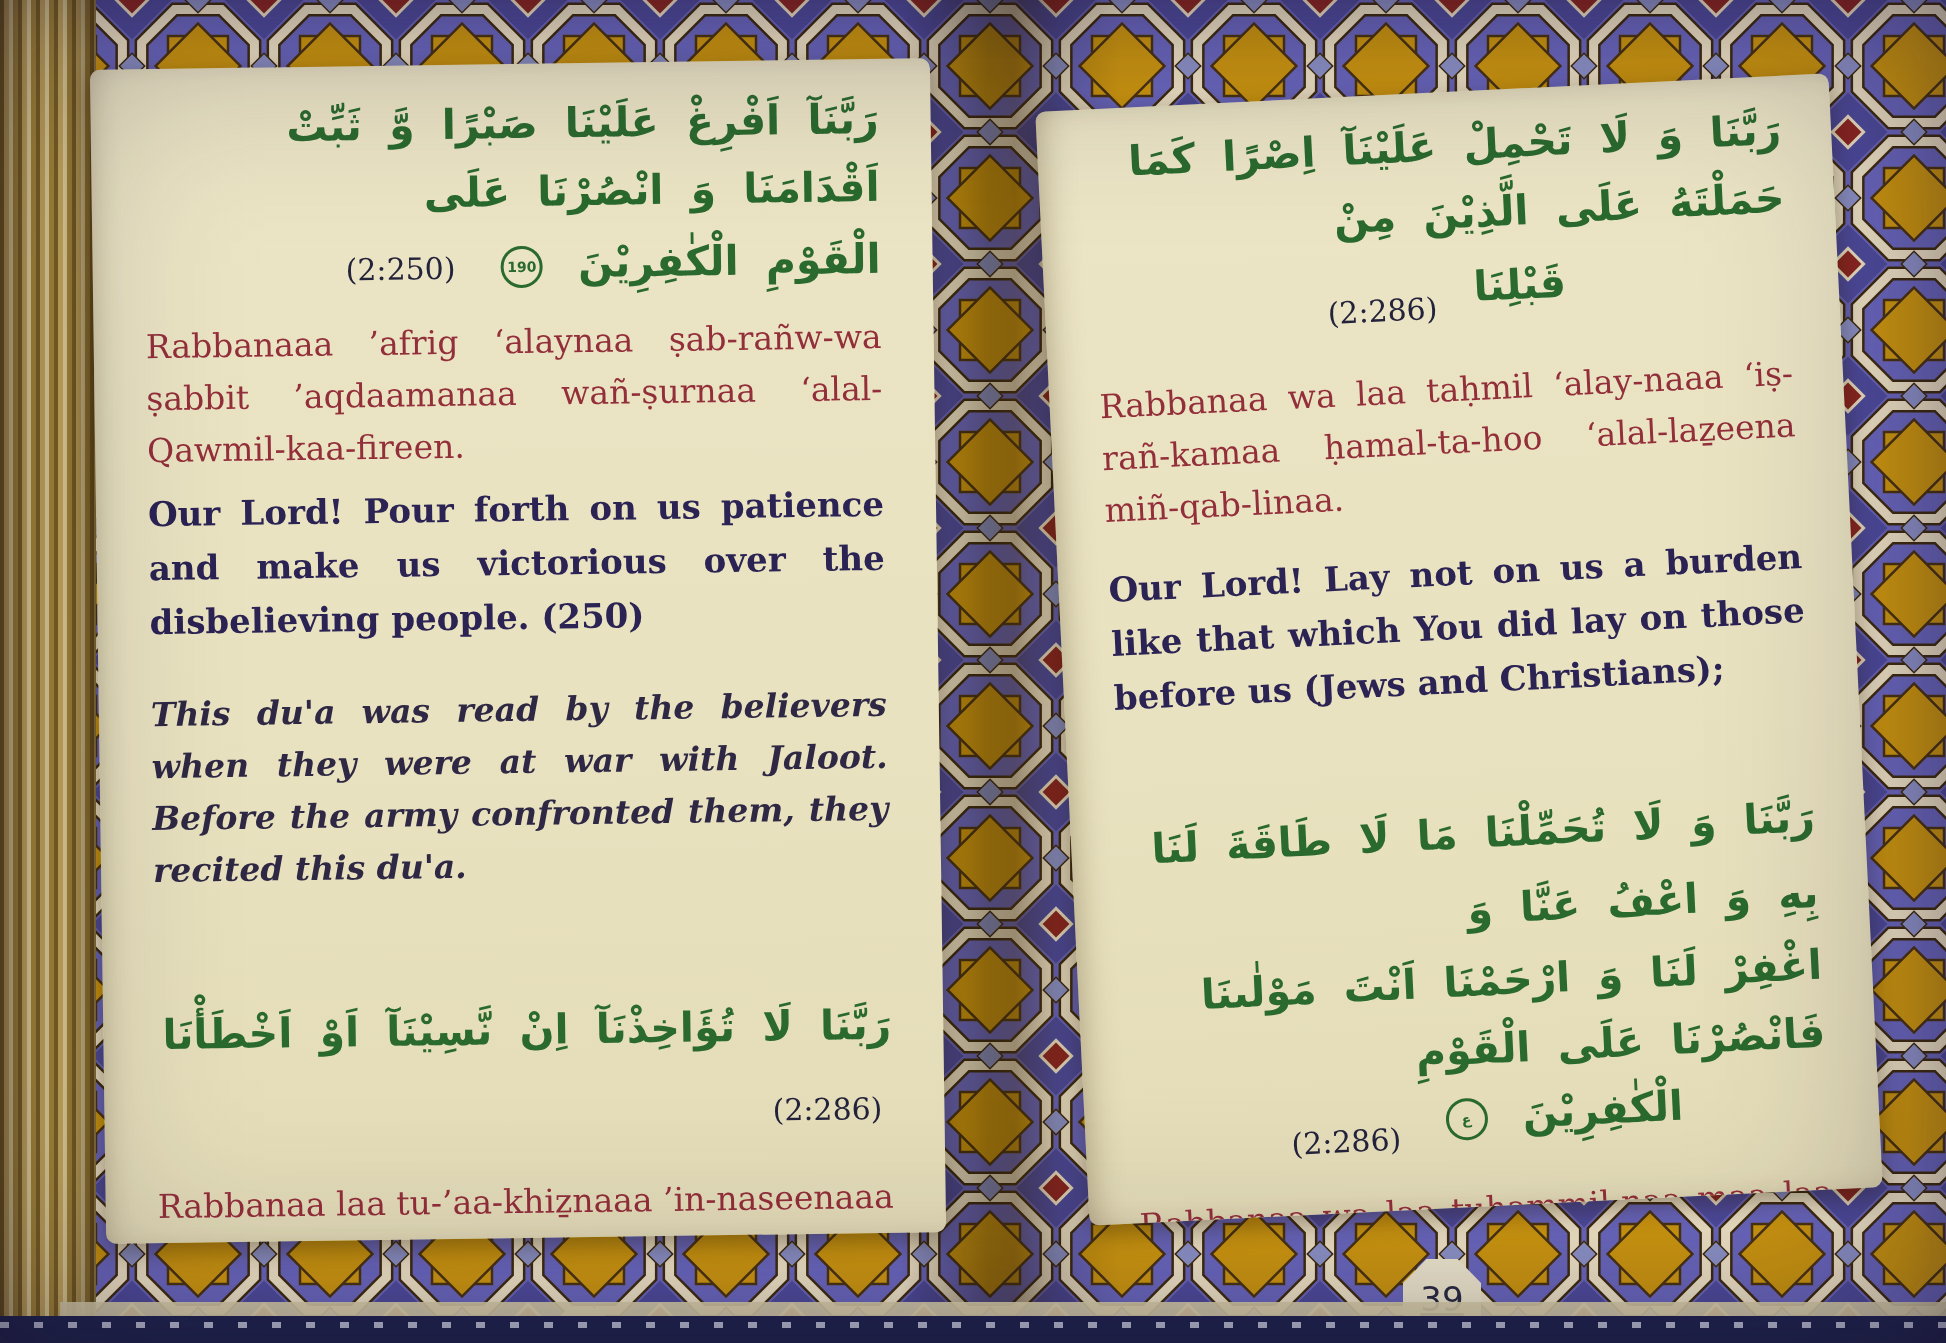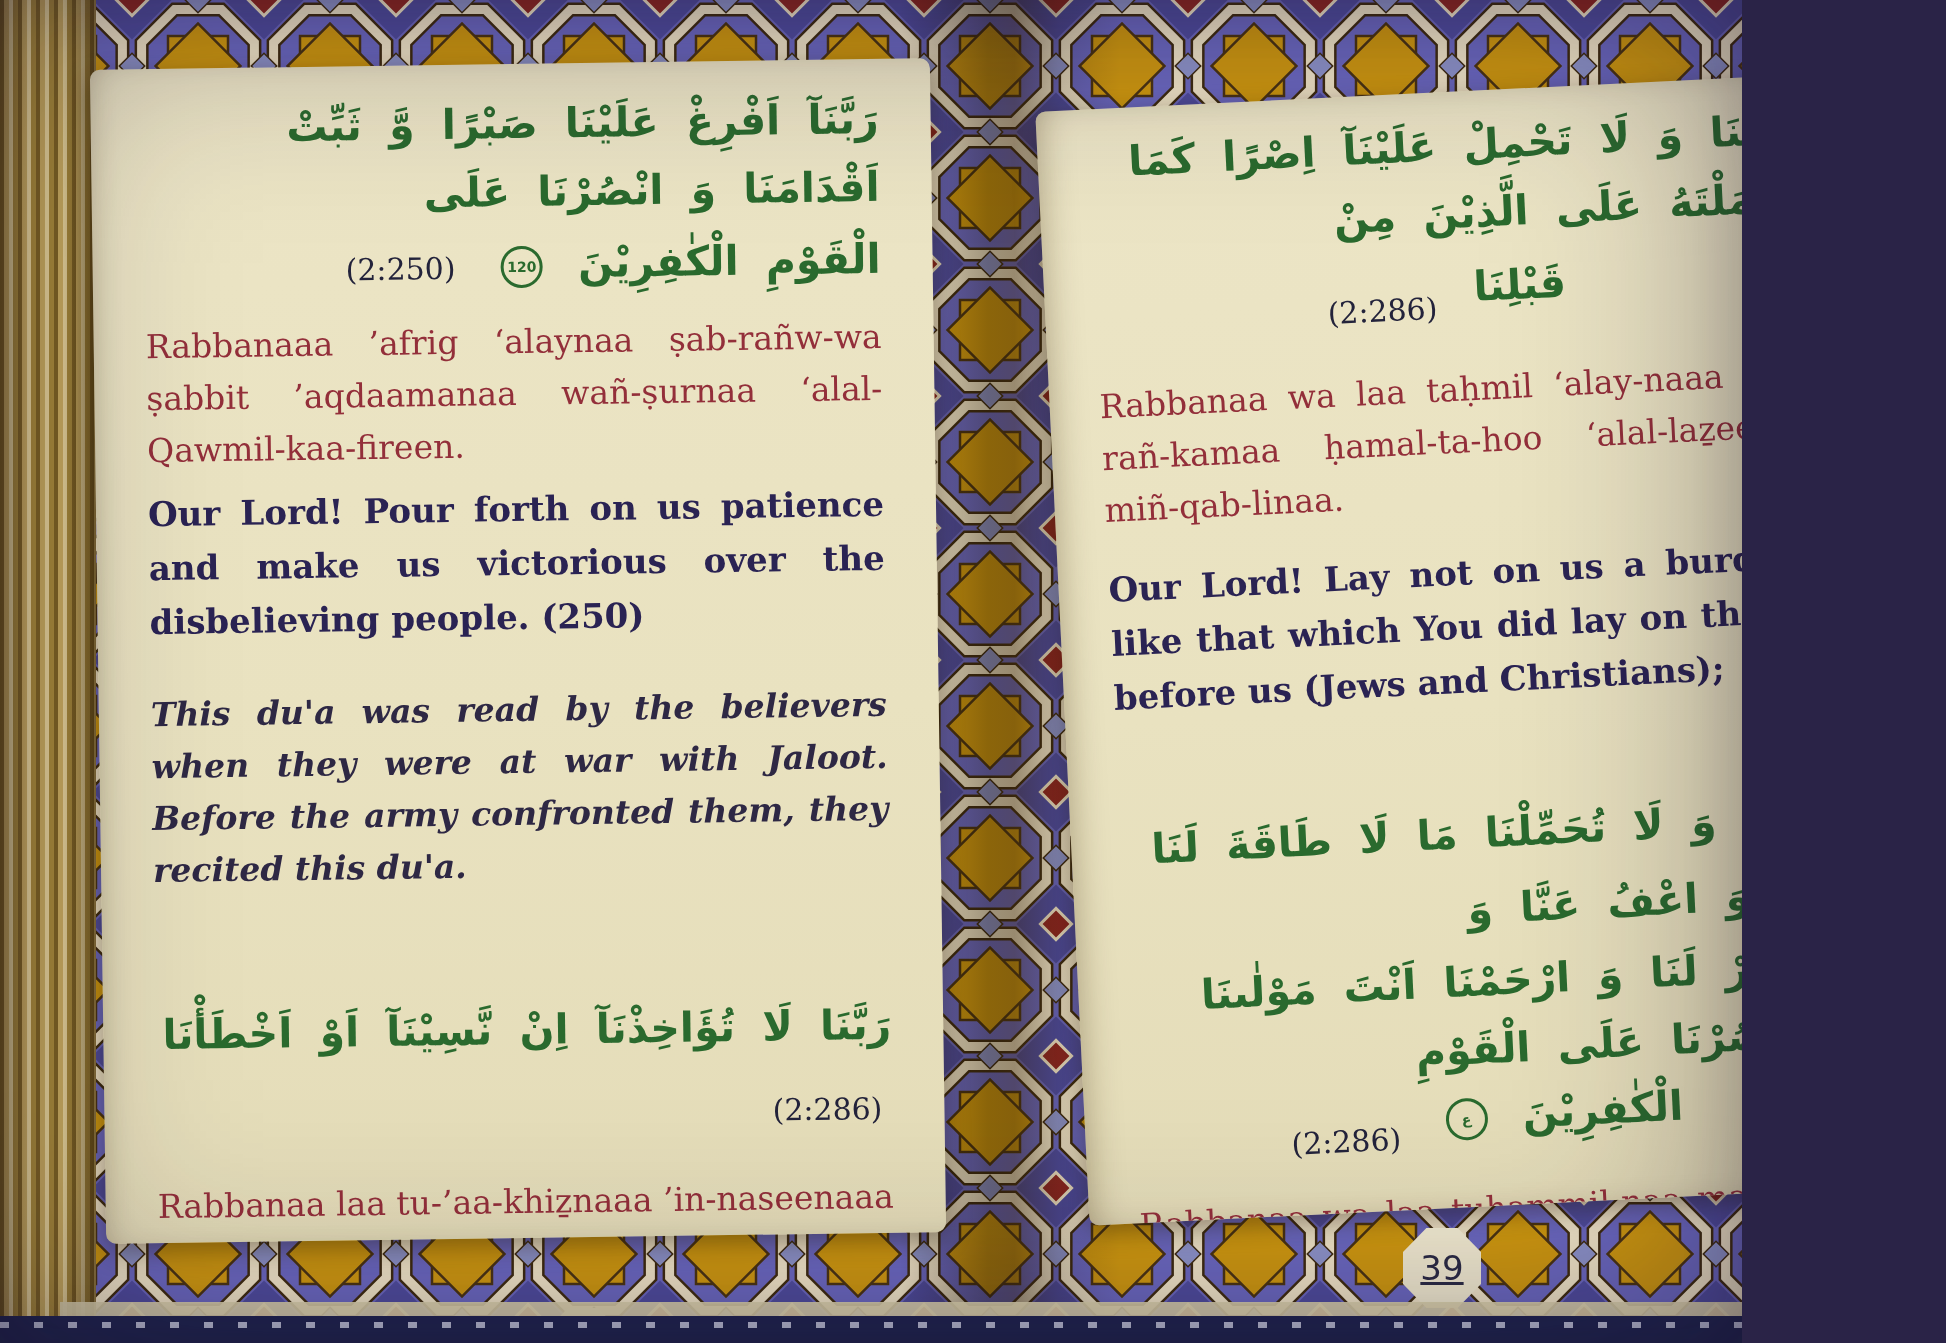--- a/index.html
+++ b/index.html
@@ -1,17 +1,17 @@
 <!DOCTYPE html>
 <html><head>
 <meta charset="utf-8">
 <style>
   html,body{margin:0;padding:0;background:#2a2347;}
   #stage{
-    position:relative;width:1742px;height:1343px;overflow:hidden;
+    position:relative;width:1946px;height:1343px;overflow:hidden;
     background:#a16207;
     font-family:"DejaVu Serif","Liberation Serif",serif;
   }
   
   #pattern-svg{position:absolute;left:0;top:0;width:1946px;height:1343px;display:block;}
   
   .page-edges{
     position:absolute;left:0;top:0;width:96px;height:1343px;
     background:repeating-linear-gradient(90deg,
       #7e6323 0 4px,#c8ab5e 4px 9px,#e6d399 9px 13px,#a98b3a 13px 18px);
@@ -94,21 +94,21 @@
   .rp-v2{margin-top:88px;line-height:76px;}
   .rp-translit2{margin-top:32px;}
   
   .medallion{
     position:absolute;display:flex;align-items:center;justify-content:center;
     background:#f1ead0;
     clip-path:polygon(30% 0,70% 0,100% 30%,100% 70%,70% 100%,30% 100%,0 70%,0 30%);
     font-family:"DejaVu Sans",sans-serif;font-size:34px;color:#2b2b45;
   }
   .medallion.m38{left:545px;top:1308px;width:76px;height:80px;}
-  .medallion.m39{left:1403px;top:1228px;width:78px;height:80px;text-decoration:underline;}
+  .medallion.m39{left:1403px;top:1259px;width:78px;height:80px;text-decoration:underline;}
   
   .vignette{
     position:absolute;inset:0;pointer-events:none;
     box-shadow:inset 0 0 220px rgba(25,15,35,.45), inset 0 0 60px rgba(25,15,35,.18);
   }
 </style>
 </head>
 <body>
 
 <div id="stage">
@@ -150,21 +150,21 @@
     <div class="edge-shade"></div>
   </div>
 
   <div class="gutter"></div>
 
   <div class="panel left">
     <div class="arabic">رَبَّنَآ اَفْرِغْ عَلَيْنَا صَبْرًا وَّ ثَبِّتْ اَقْدَامَنَا وَ انْصُرْنَا عَلَى</div>
     <div class="arabic ar-row lp-ar2">
       <span>الْقَوْمِ الْكٰفِرِيْنَ</span>
       <span class="ayah-circle">
-        <span>120</span>
+        <span>190</span>
       </span>
       <span class="ref">(2:250)</span>
     </div>
     <p class="translit lp-translit1">Rabbanaaa ’afrig ‘alaynaa ṣab-rañw-wa ṣabbit ’aqdaamanaa wañ-ṣurnaa ‘alal-Qawmil-kaa-fireen.</p>
     <p class="translation lp-trans1">Our Lord! Pour forth on us patience and make us victorious over the disbelieving people. (250)</p>
     <p class="note lp-note">This du'a was read by the believers when they were at war with Jaloot. Before the army confronted them, they recited this du'a.</p>
     <div class="arabic ar-row lp-v2">
       <span>رَبَّنَا لَا تُؤَاخِذْنَآ اِنْ نَّسِيْنَآ اَوْ اَخْطَأْنَا</span>
       <span class="ref drop">(2:286)</span>
     </div>

